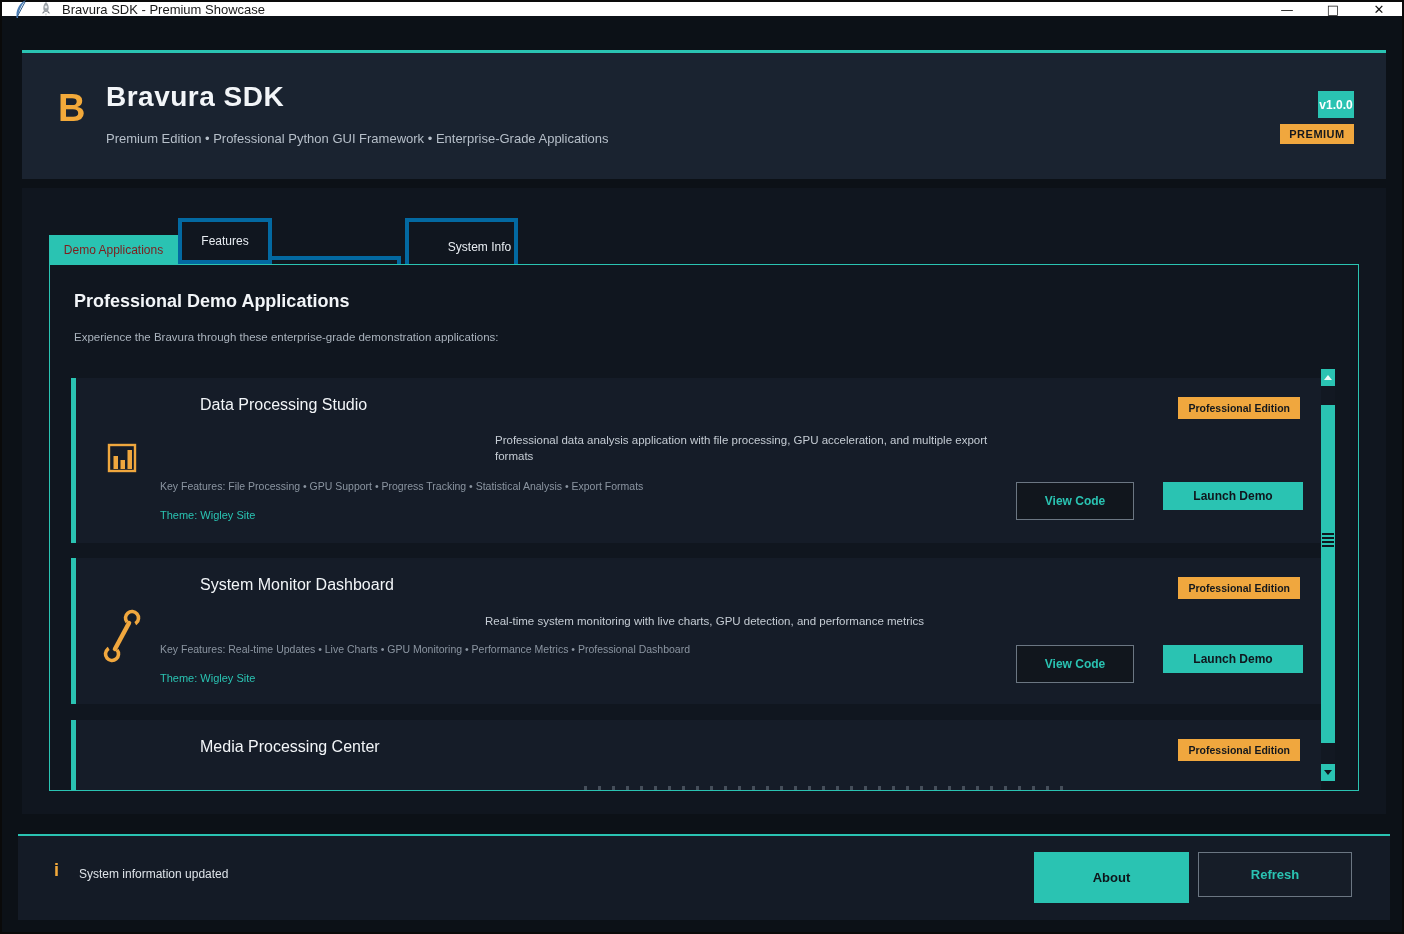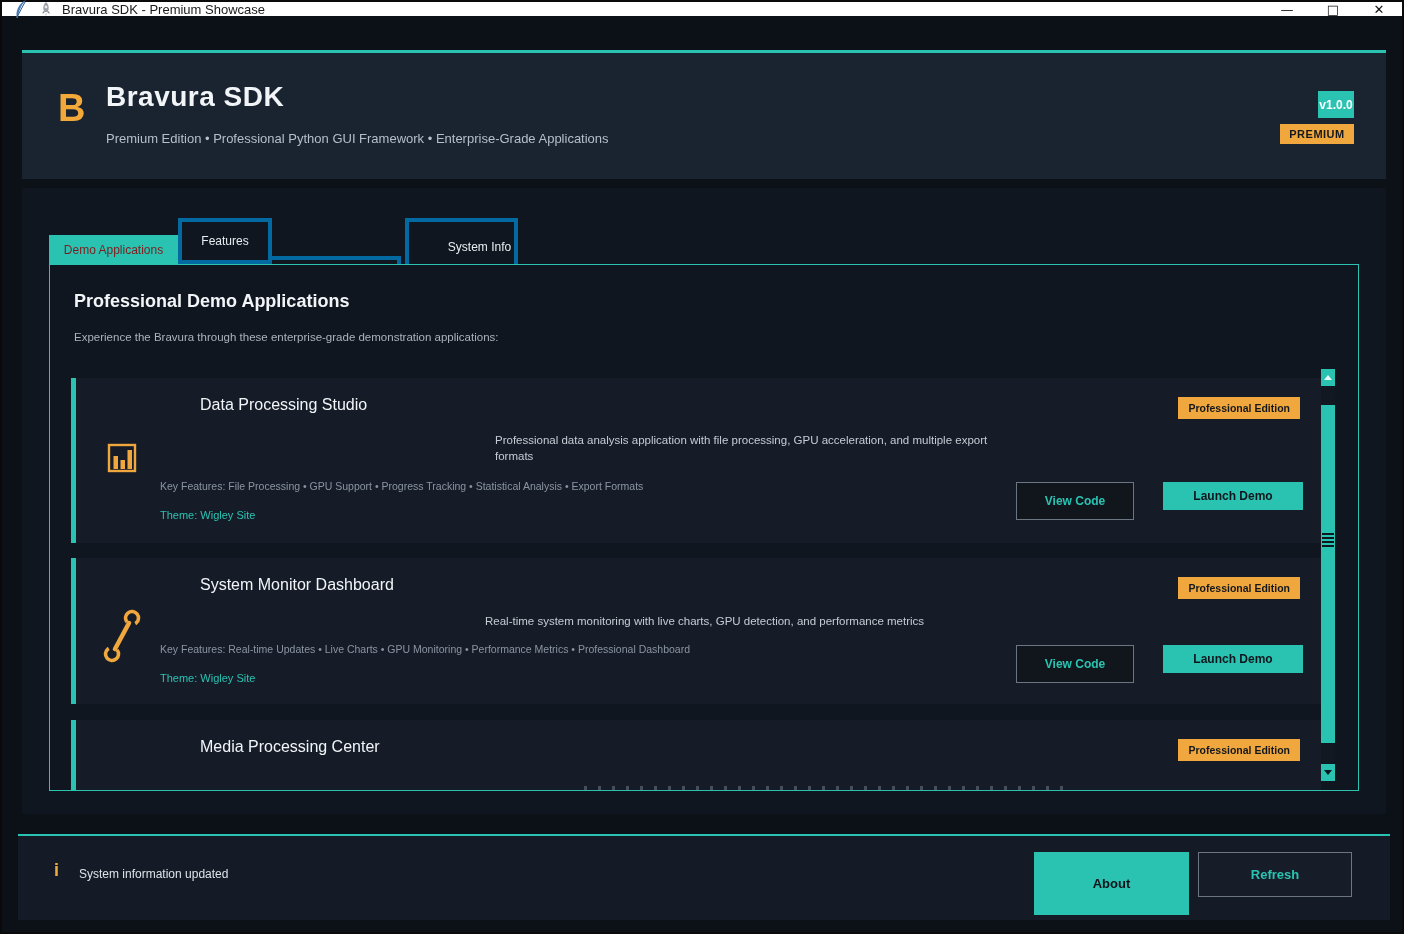--- a/index.html
+++ b/index.html
@@ -145,21 +145,21 @@
   .sb-grip {
     position:absolute; left:1px; top:128px; width:12px; height:16px;
     background:repeating-linear-gradient(180deg,#10161d 0 2px,#2ac3b2 2px 4px);
   }
   
   .separator { position:absolute; left:16px; top:832px; width:1372px; height:2px; background:#2ac3b2; }
   .bottombar { position:absolute; left:16px; top:834px; width:1372px; height:84px; background:#141b26; }
   .info-glyph { position:absolute; left:36px; top:24px; font-size:18px; font-weight:bold; color:#f2a93a; }
   .status-msg { position:absolute; left:61px; top:31px; font-size:12px; color:#dde3e8; }
   .btn-about {
-    position:absolute; left:1016px; top:16px; width:155px; height:63px;
+    position:absolute; left:1016px; top:16px; width:155px; height:51px;
     background:#2ac3b2; border:none; color:#0e141a; font-size:13px; font-weight:bold;
     display:flex; align-items:center; justify-content:center; cursor:default;
     font-family:"Liberation Sans", sans-serif;
   }
   .btn-refresh {
     position:absolute; left:1180px; top:16px; width:154px; height:45px;
     background:#161d28; border:1px solid #6b7682; color:#2ac3b2; font-size:13px; font-weight:bold;
     display:flex; align-items:center; justify-content:center; cursor:default;
     font-family:"Liberation Sans", sans-serif;
   }

